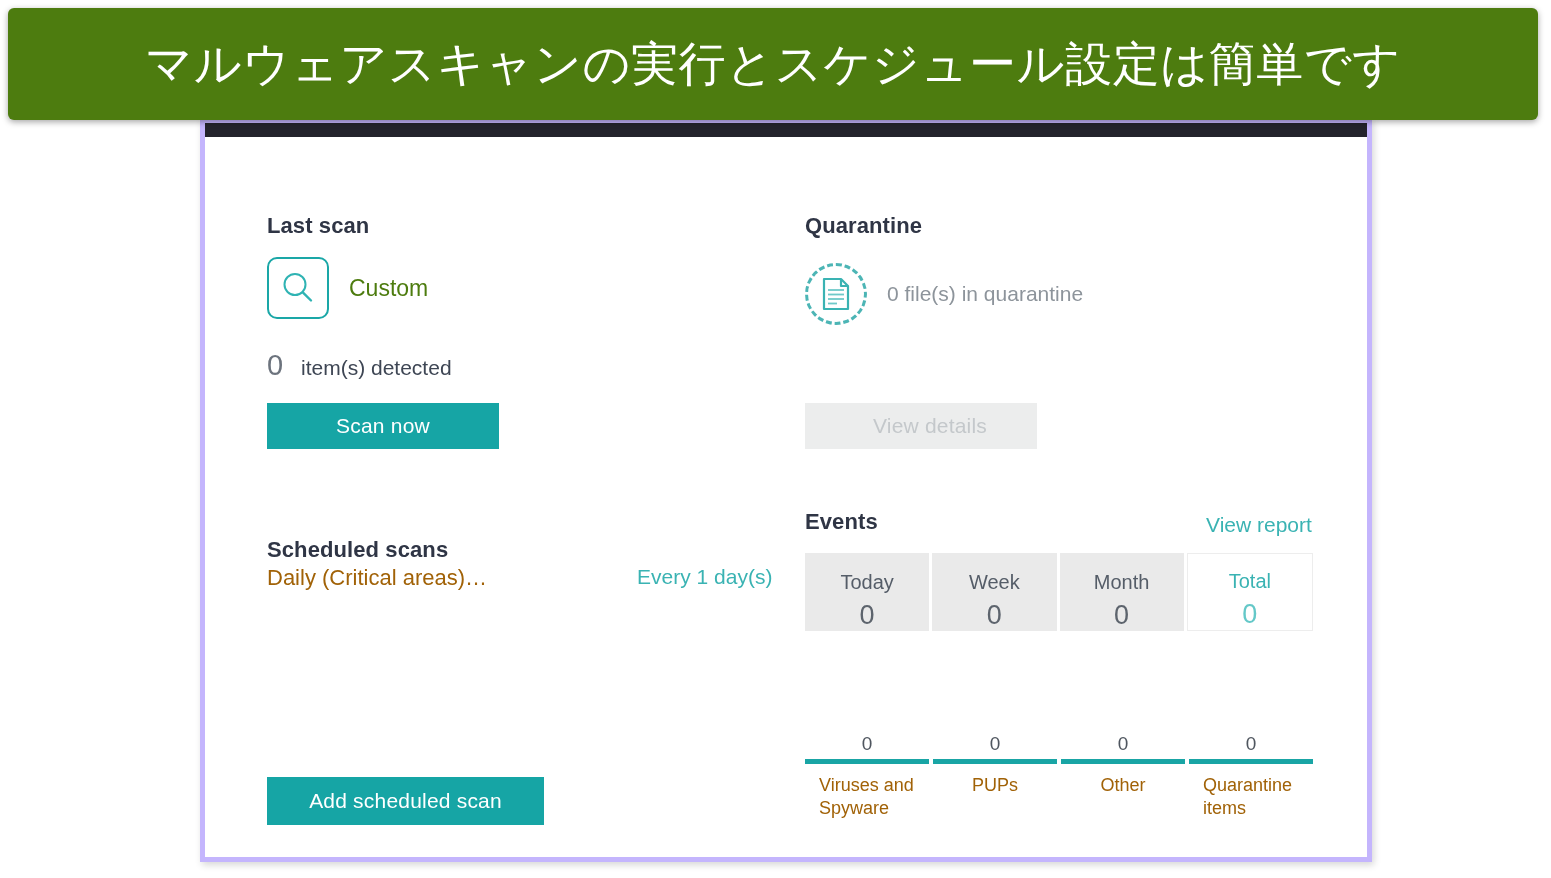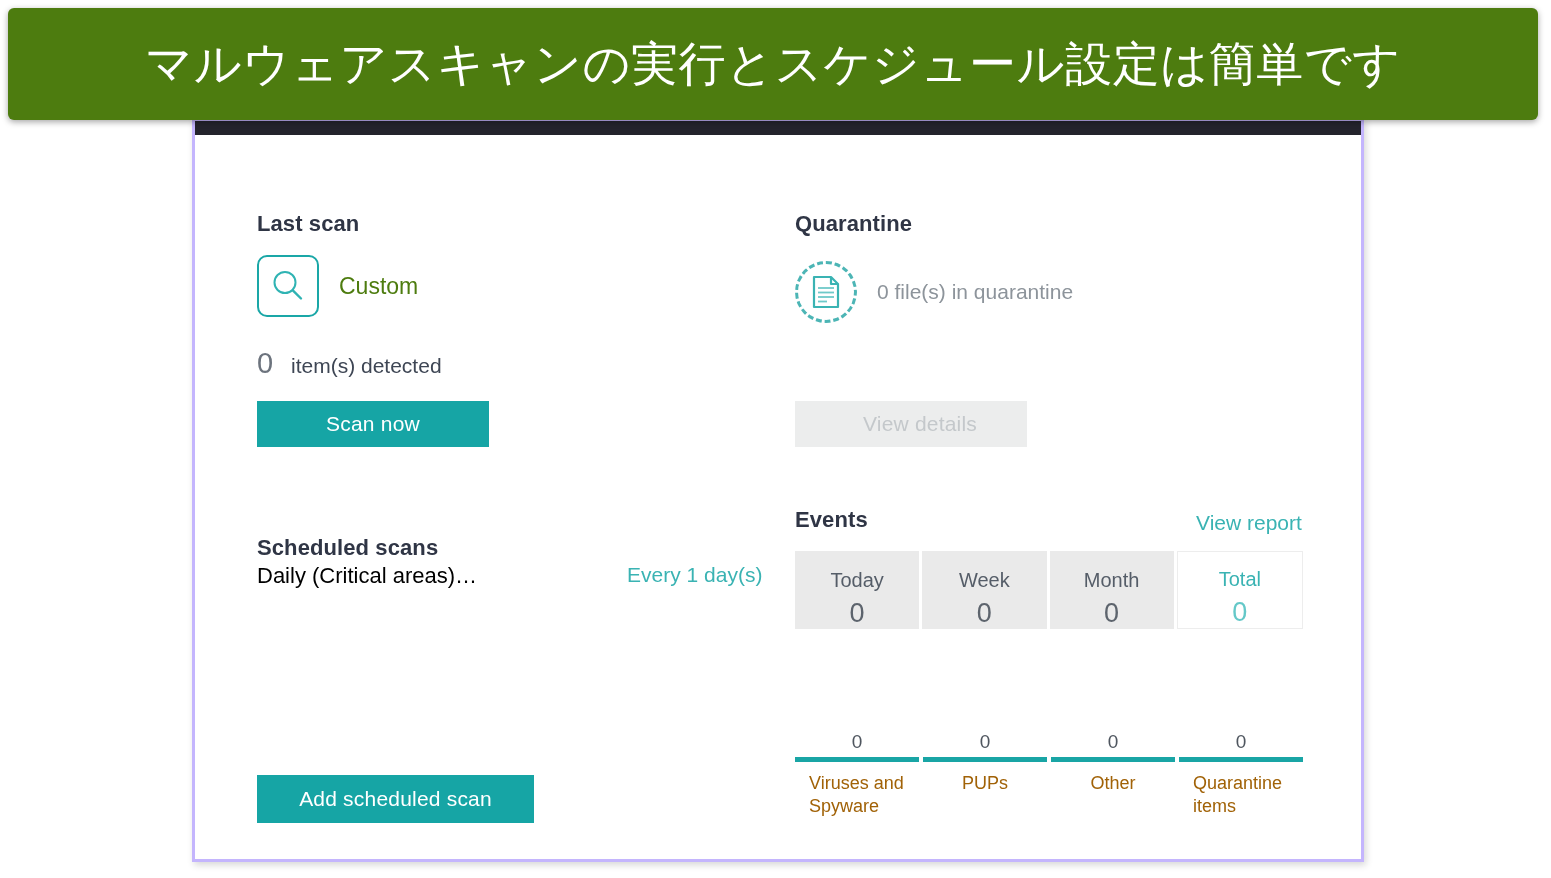--- a/index.html
+++ b/index.html
@@ -35,26 +35,26 @@
     font-size: 47px;
     line-height: 1.1;
     letter-spacing: 0.5px;
     white-space: nowrap;
     font-family: "DejaVu Sans", sans-serif;
   }
 
   
   #app-panel {
     position: absolute;
-    left: 192px;
+    left: 200px;
     top: 118px;
     width: 1172px;
     height: 744px;
     background: #ffffff;
-    border: 3px solid #c4b5fd;
+    border: 5px solid #c4b5fd;
     box-shadow: 2px 3px 7px rgba(0,0,0,0.16);
     box-sizing: border-box;
   }
   #app-titlebar {
     position: absolute;
     left: 0;
     top: 0;
     width: 100%;
     height: 14px;
     background: #23232c;
@@ -170,21 +170,21 @@
     top: 266px;
     width: 232px;
     height: 46px;
   }
 
   
   #scheduled-title { top: 372px; margin-top: 28px; }
   #scheduled-item {
     top: 428px;
     font-size: 22px;
-    color: #000000;
+    color: #a16207;
   }
   #scheduled-frequency {
     position: absolute;
     left: 432px;
     top: 428px;
     font-size: 21px;
     color: #3ab3b3;
   }
   #add-scheduled-button {
     top: 640px;

